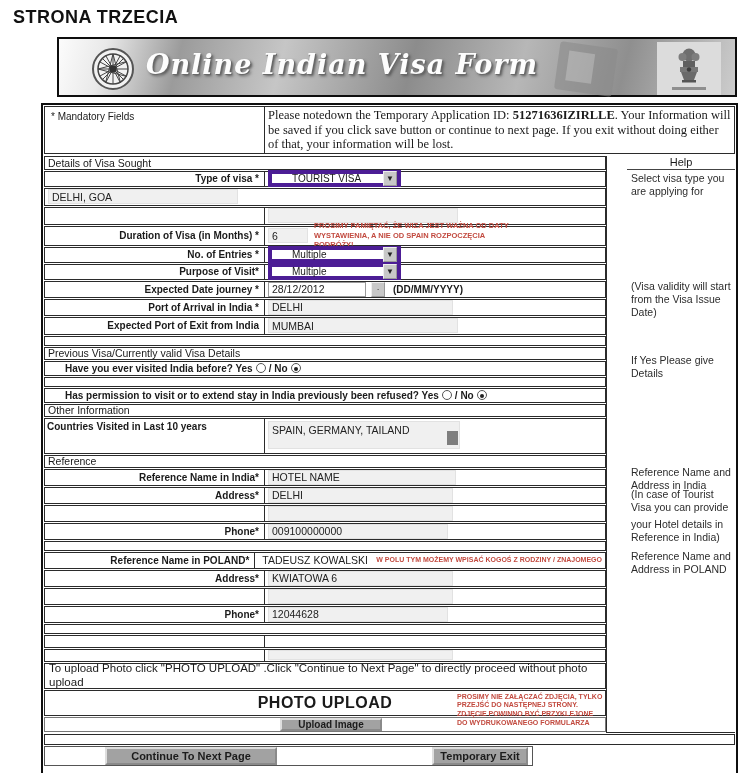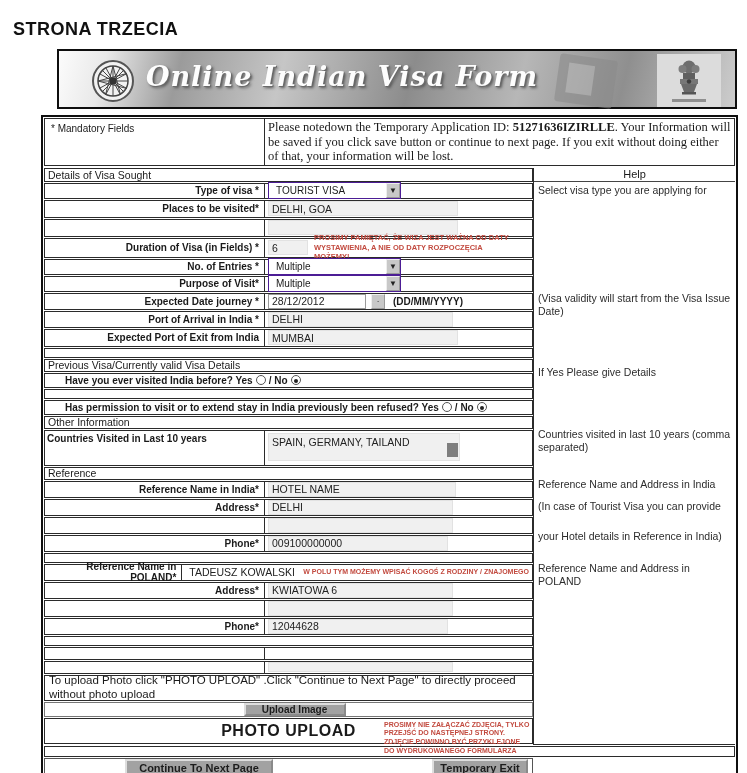--- a/index.html
+++ b/index.html
@@ -1,19 +1,19 @@
 <!DOCTYPE html>
 <html><head>
 <meta charset="utf-8">
 <style>
   * { box-sizing: border-box; margin: 0; padding: 0; }
   html,body { width: 747px; background:#ffffff; font-family:"Liberation Sans", sans-serif; color:#1a1a1a; }
   body { position:relative; height:773px; overflow:hidden; }
 
-  .page-title { font-size:18px; font-weight:bold; letter-spacing:0.5px; color:#111; padding:7px 0 0 13px;margin-top:12px; }
+  .page-title { font-size:18px; font-weight:bold; letter-spacing:0.5px; color:#111; padding:7px 0 0 13px; }
 
   
   .banner { margin:9px 8px 6px 57px; width:680px; height:60px; border:2px solid #0e0e0e;
     background:linear-gradient(104deg,#fcfcfc 0%,#e9e9e9 7%,#9b9b9b 18%,#c6c6c6 33%,#8c8c8c 52%,#b7b7b7 68%,#8f8f8f 83%,#cdcdcd 100%);
     position:relative; display:flex; align-items:center; }
   .chakra { position:absolute; left:32px; top:8px; }
   .banner-title { position:absolute; left:0; right:110px; text-align:center; top:10px;
     font-family:"DejaVu Serif", serif; font-style:italic; font-weight:bold; font-size:27px; color:#fdfdfd;
     text-shadow:1px 1px 0 #6a6a6a, 2px 2px 3px #555; letter-spacing:1px; }
   .passport { position:absolute; right:120px; top:6px; width:58px; height:48px; background:#8a8a8a;
@@ -25,37 +25,37 @@
 
   
   .form-outer { margin-left:41px; width:697px; border:2px solid #0f0f0f; border-bottom:4px solid #0c0c0c; padding:1px; background:#fff; }
 
   .mand-row { display:flex; border:1px solid #2b2b2b; margin-bottom:2px; min-height:45px; }
   .mand-left { width:220px; border-right:1px solid #2b2b2b; font-size:10px; padding:4px 2px 2px 6px; }
   .mand-right { flex:1; font-family:"Liberation Serif", serif; font-size:12.5px; line-height:1.16; padding:1px 3px; }
   .mand-right b { font-size:12.5px; }
 
   .main { display:flex; }
-  .col-left { width:489px; }
-  .col-help { flex:1; border-left:1px solid #2b2b2b; border-bottom:1px solid #2b2b2b; position:relative; }
+  .col-left { width:562px; }
+  .col-help { flex:1; border-left:1px solid #2b2b2b; border-bottom:1px solid #2b2b2b; position:relative;padding-left:20px; }
   .help-hdr { text-align:center; font-size:11px; border-bottom:1px solid #444; height:14px; }
   .help-body { position:relative; height:558px; font-size:10.5px; color:#2c2c2c; }
   .help-note { position:absolute; left:4px; right:2px; line-height:1.25; }
 
   
   .row { display:flex; border:1px solid #2b2b2b; margin-bottom:1px; align-items:center; }
   .sec { font-size:10.5px; padding:1px 3px; height:14px; }
   .lbl { width:220px; text-align:right; font-size:10px; font-weight:bold; padding:1px 5px 1px 2px;
          border-right:1px solid #2b2b2b; align-self:stretch; display:flex; align-items:center; justify-content:flex-end; }
   .fld { flex:1; padding:1px 3px; display:flex; align-items:center; position:relative; }
   .inp { background:#f0f0f0; border:1px solid #e2e2e2; font-size:10.5px; padding:1px 3px; height:15px;
          display:flex; align-items:center; color:#222; }
   .inp.white { background:#fff; border:1px solid #9a9a9a; }
-  .sel { border:1px solid #4c1d95; background:#fff; height:17px; display:flex; align-items:center;
-         font-size:10px; padding-left:7px; position:relative; }
+  .sel { border:4px solid #4c1d95; background:#fff; height:17px; display:flex; align-items:center;
+         font-size:10px; padding-left:20px; position:relative; }
   .sel-btn { margin-left:auto; width:14px; height:15px; background:#c8c8c8; border:1px outset #eee;
              font-size:8px; display:flex; align-items:center; justify-content:center; color:#222; }
   .rednote { color:#c24a3f; font-size:7.5px; font-weight:bold; line-height:1.25; }
   .radio { display:inline-block; width:10px; height:10px; border:1px solid #555; border-radius:50%;
            background:#fff; margin:0 3px; position:relative; }
   .radio.checked:after { content:""; position:absolute; left:2.5px; top:2.5px; width:4px; height:4px;
            border-radius:50%; background:#222; }
   .q-text { font-size:10px; font-weight:bold; padding:1px 20px; display:flex; align-items:center; flex-wrap:nowrap; }
   .btn { background:#a2a2a2; border:2px outset #dedede; color:#1c1c1c; font-weight:bold; font-size:11px;
          display:flex; align-items:center; justify-content:center; height:18px; }
@@ -125,38 +125,37 @@
         <div class="lbl">Type of visa *</div>
         <div class="fld">
           <div class="sel" style="width:133px;">
             <span>TOURIST VISA</span>
             <span class="sel-btn">▼</span>
           </div>
         </div>
       </div>
 
       <div class="row" style="height:18px;">
-        <div class="lbl">Places to be visited*</div>
         <div class="fld">
             <div class="inp" style="width:190px;">DELHI, GOA</div>
           </div>
       </div>
 
       <div class="row" style="height:18px;">
         <div class="lbl"></div>
         <div class="fld">
             <div class="inp" style="width:190px;"></div>
           </div>
       </div>
 
       <div class="row" style="height:20px;">
-        <div class="lbl">Duration of Visa (in Fields) *</div>
+        <div class="lbl">Duration of Visa (in Months) *</div>
         <div class="fld">
           <div class="inp" style="width:40px;">6</div>
-          <div class="rednote" style="margin-left:6px;width:200px;">PROSIMY PAMIĘTAĆ, ŻE WIZA JEST WAŻNA OD DATY WYSTAWIENIA, A NIE OD DATY ROZPOCZĘCIA MOŻEMY!</div>
+          <div class="rednote" style="margin-left:6px;width:200px;">PROSIMY PAMIĘTAĆ, ŻE WIZA JEST WAŻNA OD DATY WYSTAWIENIA, A NIE OD SPAIN ROZPOCZĘCIA PODRÓŻY!</div>
         </div>
       </div>
 
       <div class="row" style="height:16px;">
         <div class="lbl">No. of Entries *</div>
         <div class="fld">
           <div class="sel" style="width:133px;">
             <span>Multiple</span>
             <span class="sel-btn">▼</span>
           </div>
@@ -299,46 +298,45 @@
         <div class="lbl"></div>
         <div class="fld">
             <div class="inp" style="width:185px;height:10px;"></div>
           </div>
       </div>
 
       <div class="row" style="height:26px;font-size:11.5px;padding:1px 4px;line-height:1.15;">
         <span>To upload Photo click "PHOTO UPLOAD" .Click "Continue to Next Page" to directly proceed without photo upload</span>
       </div>
 
-      <div class="row" style="height:15px;justify-content:center;border-color:#777;">
-        <div class="btn" style="width:102px;height:13px;font-size:10px;margin-left:12px;">Upload Image</div>
-      </div>
-
       <div class="row" style="height:26px;position:relative;justify-content:center;">
         <span style="font-size:16px;font-weight:bold;letter-spacing:0.5px;">PHOTO UPLOAD</span>
         <span class="rednote" style="position:absolute;right:2px;top:2px;width:146px;font-size:7px;">PROSIMY NIE ZAŁĄCZAĆ ZDJĘCIA, TYLKO PRZEJŚĆ DO NASTĘPNEJ STRONY. ZDJĘCIE POWINNO BYĆ PRZYKLEJONE DO WYDRUKOWANEGO FORMULARZA</span>
+      </div>
+
+      <div class="row" style="height:15px;justify-content:center;border-color:#777;">
+        <div class="btn" style="width:102px;height:13px;font-size:10px;margin-left:12px;">Upload Image</div>
       </div>
 
     </div>
 
     <div class="col-help">
       <div class="help-hdr">Help</div>
       <div class="help-body">
         <div class="help-note" style="top:110px;">(Visa validity will start from the Visa Issue Date)</div>
         <div class="help-note" style="top:2px;">Select visa type you are applying for</div>
         <div class="help-note" style="top:184px;">If Yes Please give Details</div>
-        <div class="help-note" style="top:246px;">Countries visited in last 10 years (comma separated)</div>
         <div class="help-note" style="top:296px;">Reference Name and Address in India</div>
         <div class="help-note" style="top:318px;">(In case of Tourist Visa you can provide</div>
         <div class="help-note" style="top:340px;margin-top:8px;">your Hotel details in Reference in India)</div>
         <div class="help-note" style="top:380px;">Reference Name and Address in POLAND</div>
       </div>
     </div>
   </div>
 
   <div class="spacer-row" style="height:11px;margin-top:1px;"></div>
 
   <div class="row" style="width:489px;height:20px;border-color:#555;">
-    <div class="btn" style="width:148px;margin-left:80px;">Continue To Next Page</div>
+    <div class="btn" style="width:172px;margin-left:60px;">Continue To Next Page</div>
     <div class="btn" style="width:96px;margin-left:auto;margin-right:4px;">Temporary Exit</div>
   </div>
   <div style="height:6px;"></div>
 </div>
 
 </body></html>

